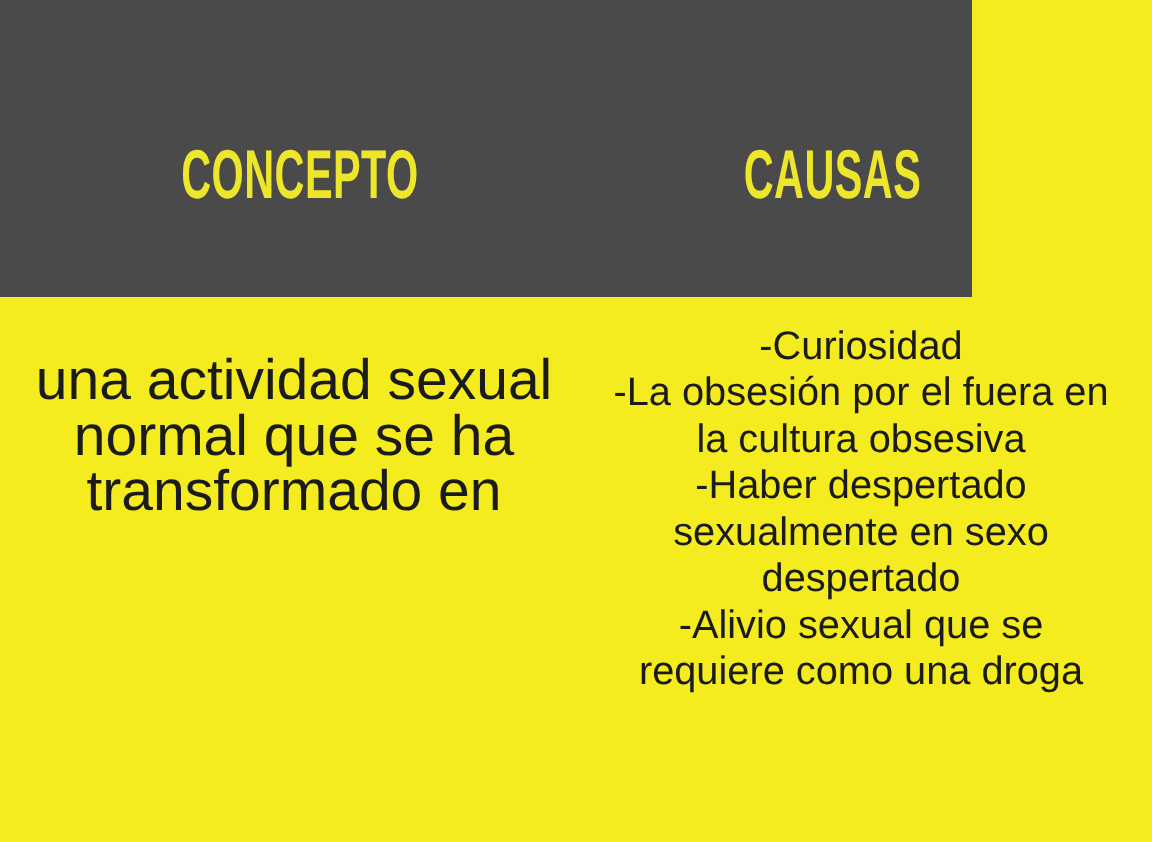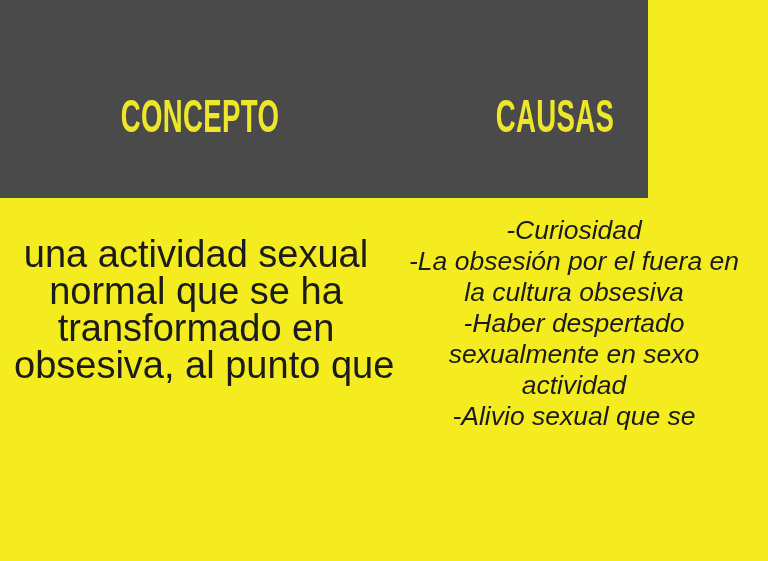--- a/index.html
+++ b/index.html
@@ -73,21 +73,20 @@
     padding-top: 38px;
     font-size: 38px;
     line-height: 37px;
   }
   #column-causas {
     left: 394px;
     width: 360px;
     padding-top: 17px;
     font-size: 26.5px;
     line-height: 31px;
-    font-style: italic;
   }
   .text-line {
     display: block;
     white-space: nowrap;
   }
 </style>
 </head>
 <body>
 
 <div id="slide">
@@ -96,27 +95,27 @@
     <div class="heading" id="heading-concepto">CONCEPTO</div>
     <div class="heading" id="heading-causas">CAUSAS</div>
   </div>
 
   <div id="body-area">
 
     <div class="column" id="column-concepto">
       <span class="text-line">una actividad sexual</span>
       <span class="text-line">normal que se ha</span>
       <span class="text-line">transformado en</span>
-      <span class="text-line">obsesiva, al punto que</span>
     </div>
 
     <div class="column" id="column-causas">
       <span class="text-line">-Curiosidad</span>
       <span class="text-line">-La obsesión por el fuera en</span>
       <span class="text-line">la cultura obsesiva</span>
       <span class="text-line">-Haber despertado</span>
       <span class="text-line">sexualmente en sexo</span>
-      <span class="text-line">actividad</span>
+      <span class="text-line">despertado</span>
       <span class="text-line">-Alivio sexual que se</span>
+      <span class="text-line">requiere como una droga</span>
     </div>
 
   </div>
 </div>
 
 </body></html>

